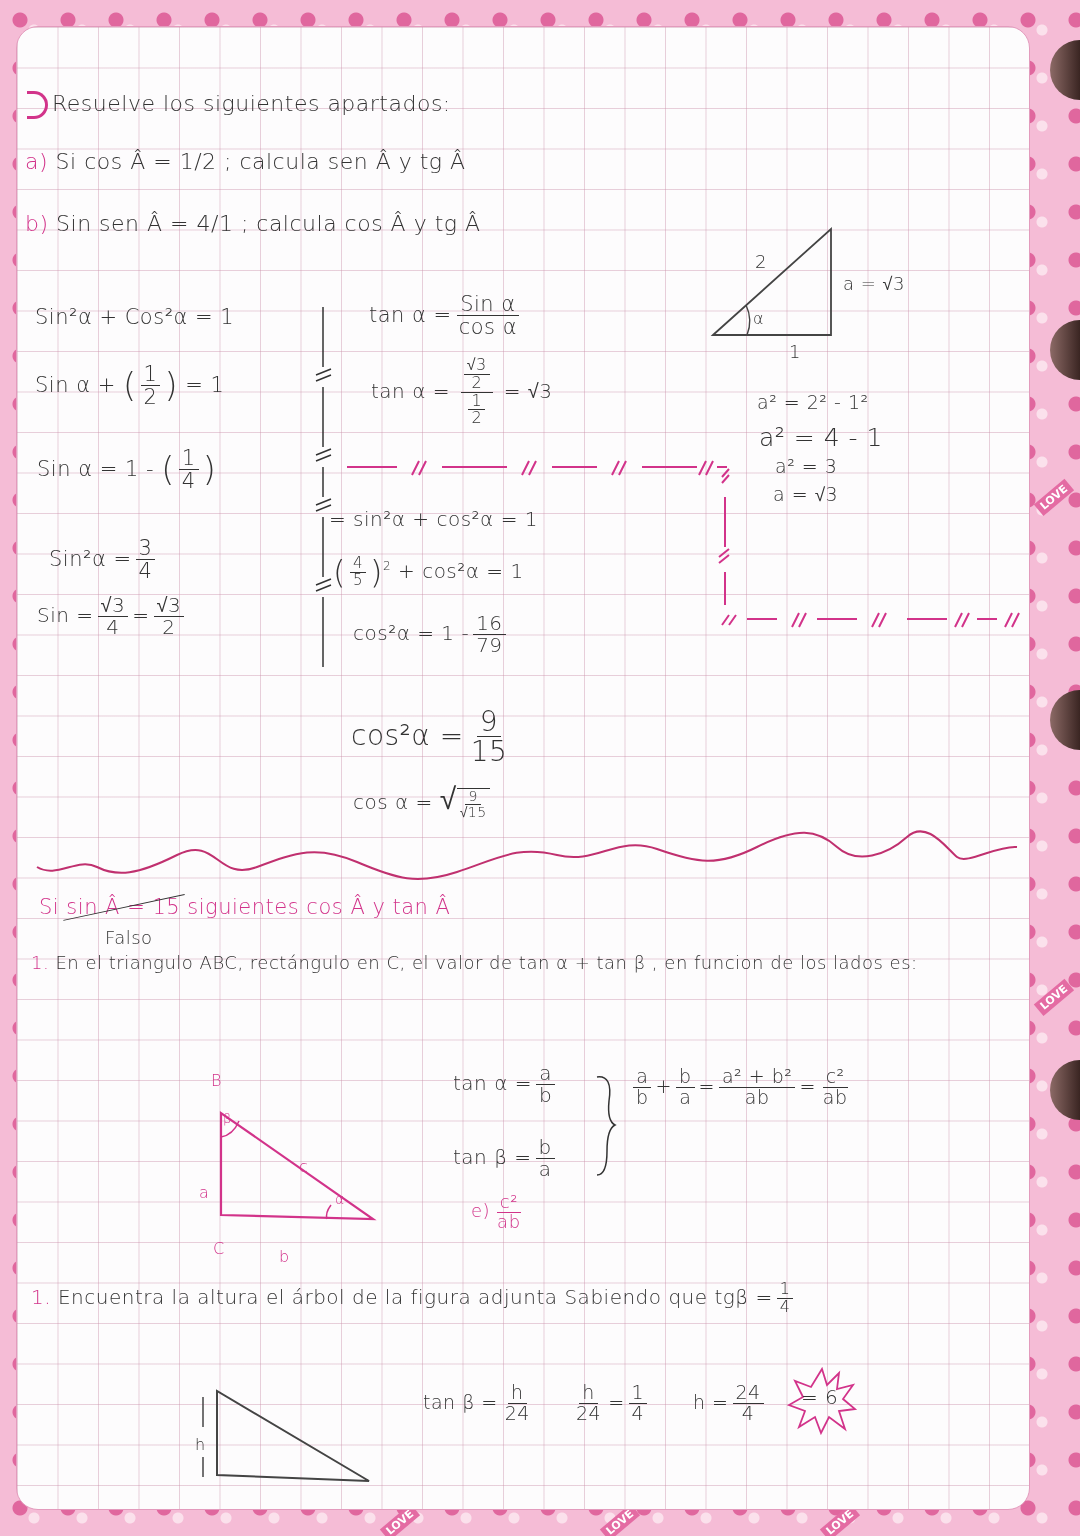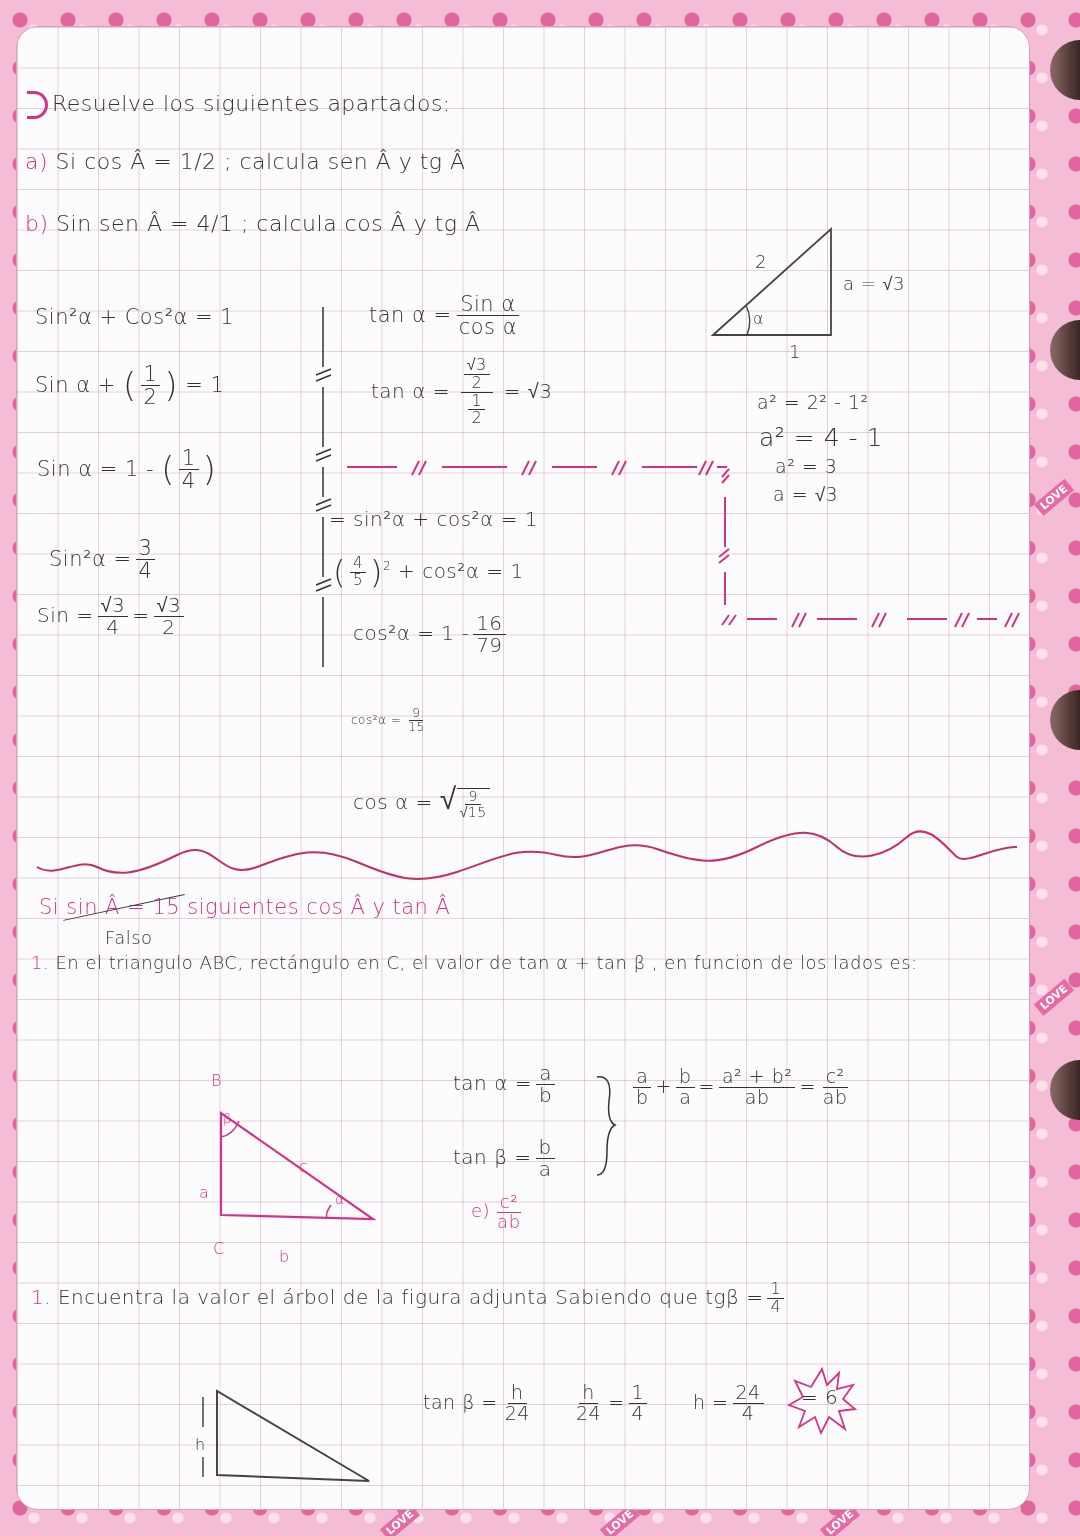--- a/index.html
+++ b/index.html
@@ -138,21 +138,21 @@
         <span class="num">4</span>
         <span class="den">5</span>
       </span><span class="paren">)</span><span class="sup">2</span> <span>+ cos²α = 1</span>
   </div>
   <div class="hw" style="left:336px; top:586px; font-size:20px;">
     <span>cos²α = 1 -</span><span class="frac">
         <span class="num">16</span>
         <span class="den">79</span>
       </span>
   </div>
-  <div class="hw" style="left:334px; top:680px; font-size:12px;">
+  <div class="hw" style="left:334px; top:680px; font-size:28px;">
     <span>cos²α =</span><span class="frac">
         <span class="num">9</span>
         <span class="den">15</span>
       </span>
   </div>
   <div class="hw" style="left:336px; top:754px; font-size:20px;">
     <span>cos α =</span> <span style="font-size:30px; font-weight:200;">√</span><span class="frac" style="font-size:14px; border-top:1.5px solid #333; margin-left:0;">
         <span class="num">9</span>
         <span class="den">√15</span>
       </span>
@@ -228,21 +228,21 @@
       </span>
   </div>
   <div class="hw pink" style="left:454px; top:1166px; font-size:18px;">
     <span>e)</span><span class="frac">
         <span class="num">c²</span>
         <span class="den">ab</span>
       </span>
   </div>
 
   <div class="hw" style="left:14px; top:1254px; font-size:20px;">
-    <span class="pink">1.</span> <span>Encuentra la valor el árbol de la figura adjunta Sabiendo que tgβ =</span><span class="frac" style="font-size:16px;">
+    <span class="pink">1.</span> <span>Encuentra la altura el árbol de la figura adjunta Sabiendo que tgβ =</span><span class="frac" style="font-size:16px;">
         <span class="num">1</span>
         <span class="den">4</span>
       </span>
   </div>
 
   <svg style="left:196px; top:1360px;" width="180" height="100">
     <path d="M4 4 L4 88 L156 94 Z" stroke="#444" stroke-width="2" fill="none"></path>
     <path d="M-10 10 V40 M-10 70 V90" stroke="#444" stroke-width="1.5" fill="none"></path>
   </svg>
   <div class="hw" style="left:178px; top:1408px; font-size:16px;">h</div>

